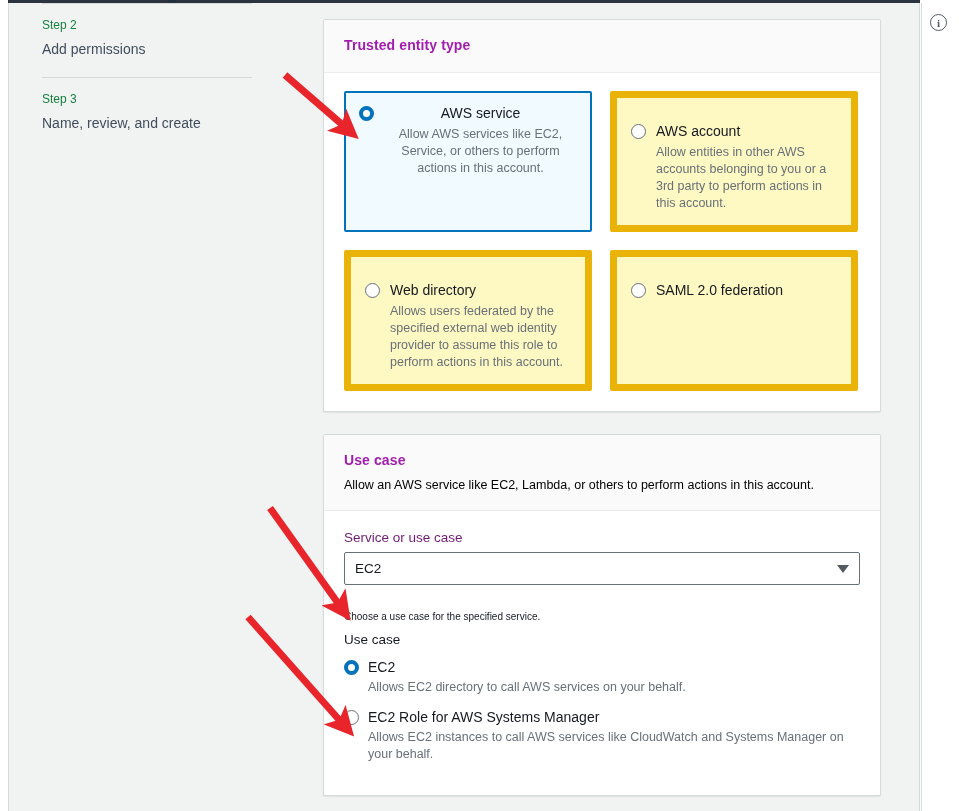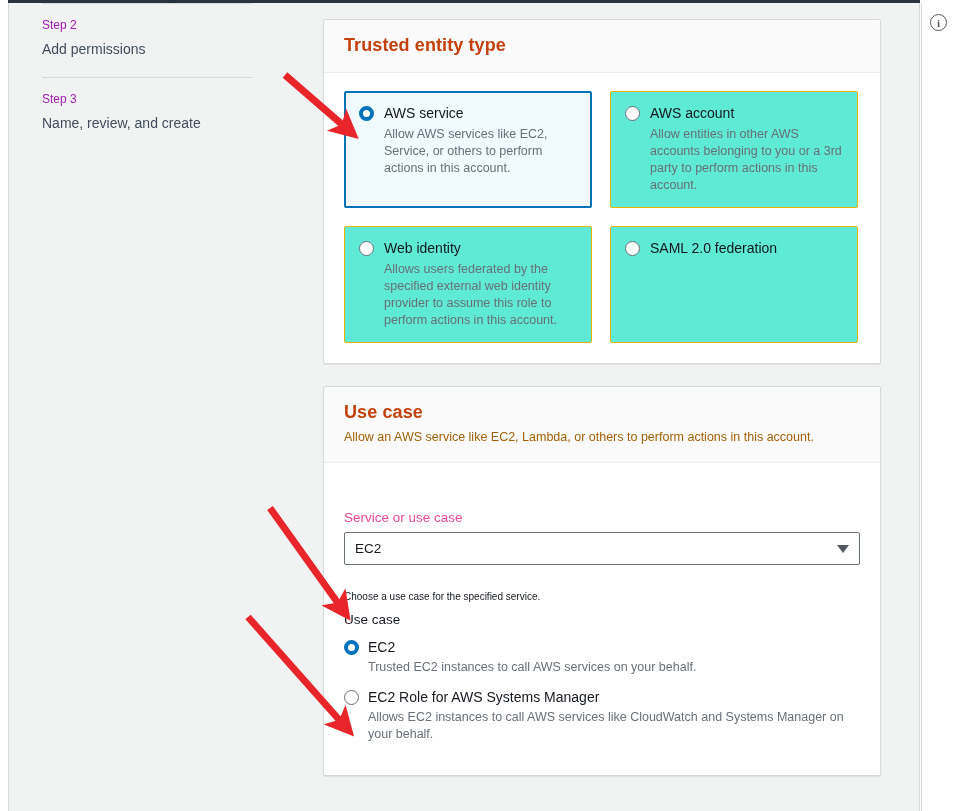--- a/index.html
+++ b/index.html
@@ -57,21 +57,21 @@
   .step-rule {
     height: 1px;
     background: #d5dbdb;
     margin: 0 0 0 0;
   }
   .step-block {
     padding: 13px 0 18px 0;
   }
   .step-num {
     font-size: 12px;
-    color: #a21caf;
+    color: #15803d;
     line-height: 16px;
     margin-bottom: 6px;
   }
   .step-name {
     font-size: 14px;
     color: #414d5c;
     line-height: 20px;
   }
   
   .content {
@@ -86,56 +86,57 @@
     border-radius: 2px;
     box-shadow: 0 1px 1px rgba(0,28,36,0.08);
     margin-bottom: 22px;
   }
   .card-header {
     background: #fafafa;
     border-bottom: 1px solid #e9ebed;
     padding: 14px 20px 16px 20px;
   }
   .card-title {
-    font-size: 18px;
+    font-size: 14px;
     font-weight: bold;
-    color: #c2410c;
+    color: #a21caf;
     line-height: 22px;
     letter-spacing: 0.1px;
   }
   .card-sub {
     font-size: 12.5px;
-    color: #a16207;
+    color: #000000;
     line-height: 18px;
     margin-top: 5px;
   }
   .card-body {
     padding: 18px 20px 20px 20px;
   }
   
   .tile-grid {
     display: flex;
     flex-wrap: wrap;
     gap: 18px;
   }
   .tile {
     width: 248px;
     box-sizing: border-box;
-    border: 1px solid #eab308;
+    border: 7px solid #eab308;
     border-radius: 2px;
-    background: #5eead4;
-    padding: 12px 14px 13px 14px;
+    background: #fef9c3;
+    padding: 24px 14px 13px 14px;
     display: flex;
     align-items: flex-start;
     cursor: pointer;
   }
   .tile.selected {
     border: 2px solid #0073bb;
     background: #f1faff;
     padding: 11px 13px 12px 13px;
+    text-align: center;
   }
   .tile-text {
     margin-left: 10px;
     flex: 1;
   }
   .tile-label {
     font-size: 14px;
     color: #16191f;
     line-height: 19px;
   }
@@ -158,24 +159,23 @@
   }
   .radio.on {
     border: 4px solid #0073bb;
     background: #ffffff;
     width: 15px;
     height: 15px;
   }
   
   .field-label {
     font-size: 13.5px;
-    color: #ec4899;
+    color: #701a75;
     line-height: 18px;
     margin-bottom: 5px;
-    margin-top: 28px;
   }
   .select {
     position: relative;
     height: 31px;
     border: 1px solid #687078;
     border-radius: 2px;
     background: #ffffff;
     display: flex;
     align-items: center;
     padding: 0 10px;
@@ -306,21 +306,21 @@
               <span class="radio"></span>
               <span class="tile-text">
                 <span class="tile-label">AWS account</span>
                 <span class="tile-desc" style="display:block">Allow entities in other AWS accounts belonging to you or a 3rd party to perform actions in this account.</span>
               </span>
             </div>
 
             <div class="tile">
               <span class="radio"></span>
               <span class="tile-text">
-                <span class="tile-label">Web identity</span>
+                <span class="tile-label">Web directory</span>
                 <span class="tile-desc" style="display:block">Allows users federated by the specified external web identity provider to assume this role to perform actions in this account.</span>
               </span>
             </div>
 
             <div class="tile">
               <span class="radio"></span>
               <span class="tile-text">
                 <span class="tile-label">SAML 2.0 federation</span>
               </span>
             </div>
@@ -344,21 +344,21 @@
           </div>
 
           <div class="helper">Choose a use case for the specified service.</div>
           <div class="sublabel">Use case</div>
 
           <div class="uc-list">
             <div class="uc-item">
               <span class="radio on"></span>
               <span class="uc-text">
                 <span class="uc-label" style="display:block">EC2</span>
-                <span class="uc-desc" style="display:block">Trusted EC2 instances to call AWS services on your behalf.</span>
+                <span class="uc-desc" style="display:block">Allows EC2 directory to call AWS services on your behalf.</span>
               </span>
             </div>
             <div class="uc-item">
               <span class="radio"></span>
               <span class="uc-text">
                 <span class="uc-label" style="display:block">EC2 Role for AWS Systems Manager</span>
                 <span class="uc-desc" style="display:block">Allows EC2 instances to call AWS services like CloudWatch and Systems Manager on your behalf.</span>
               </span>
             </div>
           </div>

